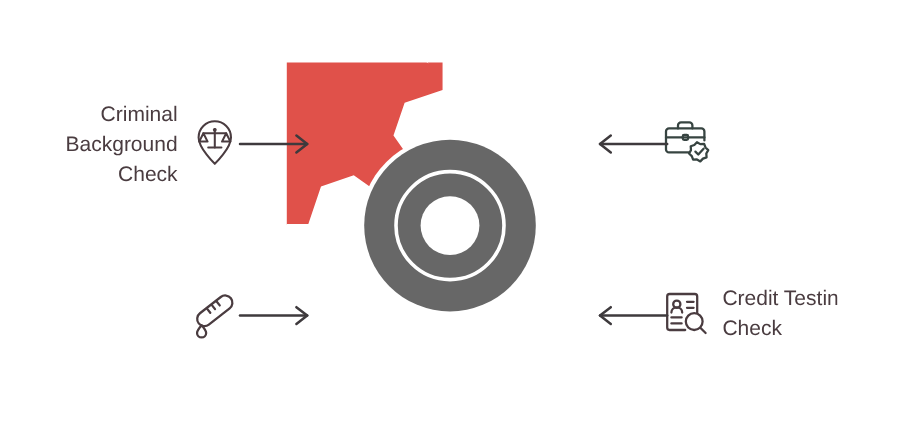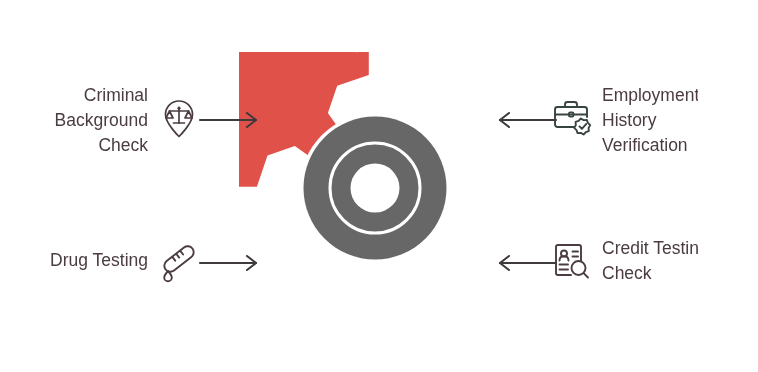--- a/index.html
+++ b/index.html
@@ -159,40 +159,36 @@
     <path d="M12.5 15 L9 22 H16 Z"></path>
     <path d="M31.5 15 L28 22 H35 Z"></path>
     <circle cx="22" cy="12.2" r="1.6" fill="#4a3c40" stroke="none"></circle>
   </svg>
 
   <svg class="arrow" id="arrow-criminal" viewBox="0 0 66 24" fill="none" stroke="#3e3a3d" stroke-width="2.1" stroke-linecap="round" stroke-linejoin="round">
     <line x1="2" y1="12" x2="58" y2="12"></line>
     <polyline points="49,5 58,12 49,19"></polyline>
   </svg>
 
-  <div class="label left" id="label-drug">Drug Testing</div>
 
   <svg class="icon" id="icon-drug" viewBox="0 0 44 44" fill="none" stroke="#4a3c40" stroke-width="1.9" stroke-linecap="round" stroke-linejoin="round">
     <g transform="rotate(-38 22 18)">
       <path d="M11 12 H33 A3.5 3.5 0 0 1 33 24 H11 A3.5 3.5 0 0 1 11 12 Z"></path>
       <line x1="18" y1="12.8" x2="18" y2="17"></line>
       <line x1="23" y1="12.8" x2="23" y2="17"></line>
       <line x1="28" y1="12.8" x2="28" y2="17"></line>
     </g>
     <path d="M11 30 C11 30 7.2 34.3 7.2 36.4 A3.8 3.8 0 0 0 14.8 36.4 C14.8 34.3 11 30 11 30 Z"></path>
   </svg>
 
   <svg class="arrow" id="arrow-drug" viewBox="0 0 66 24" fill="none" stroke="#3e3a3d" stroke-width="2.1" stroke-linecap="round" stroke-linejoin="round">
     <line x1="2" y1="12" x2="58" y2="12"></line>
     <polyline points="49,5 58,12 49,19"></polyline>
   </svg>
 
-  <div class="label right" id="label-employment">Employment
-History
-Verification</div>
 
   <svg class="icon" id="icon-employment" viewBox="0 0 44 44" fill="none" stroke="#374441" stroke-width="1.9" stroke-linecap="round" stroke-linejoin="round">
     <path d="M16 11 V8.5 A2.5 2.5 0 0 1 18.5 6 H25.5 A2.5 2.5 0 0 1 28 8.5 V11"></path>
     <path d="M25 31 H8.5 A2.5 2.5 0 0 1 6 28.5 V13.5 A2.5 2.5 0 0 1 8.5 11 H35.5 A2.5 2.5 0 0 1 38 13.5 V21"></path>
     <line x1="6" y1="18.5" x2="38" y2="18.5"></line>
     <rect x="20" y="16.4" width="4.4" height="4.2" rx="1.1"></rect>
     <path d="M31.8 22.5 L34.6 24.1 L37.8 23.9 L38.9 26.9 L41.2 29.1 L39.6 31.9 L39.8 35.1 L36.8 36.2 L34.6 38.5 L31.8 36.9 L28.6 37.1 L27.5 34.1 L25.2 31.9 L26.8 29.1 L26.6 25.9 L29.6 24.8 Z" fill="#ffffff"></path>
     <polyline points="30.5,30.4 32.9,32.8 37.3,27.9"></polyline>
   </svg>
 

